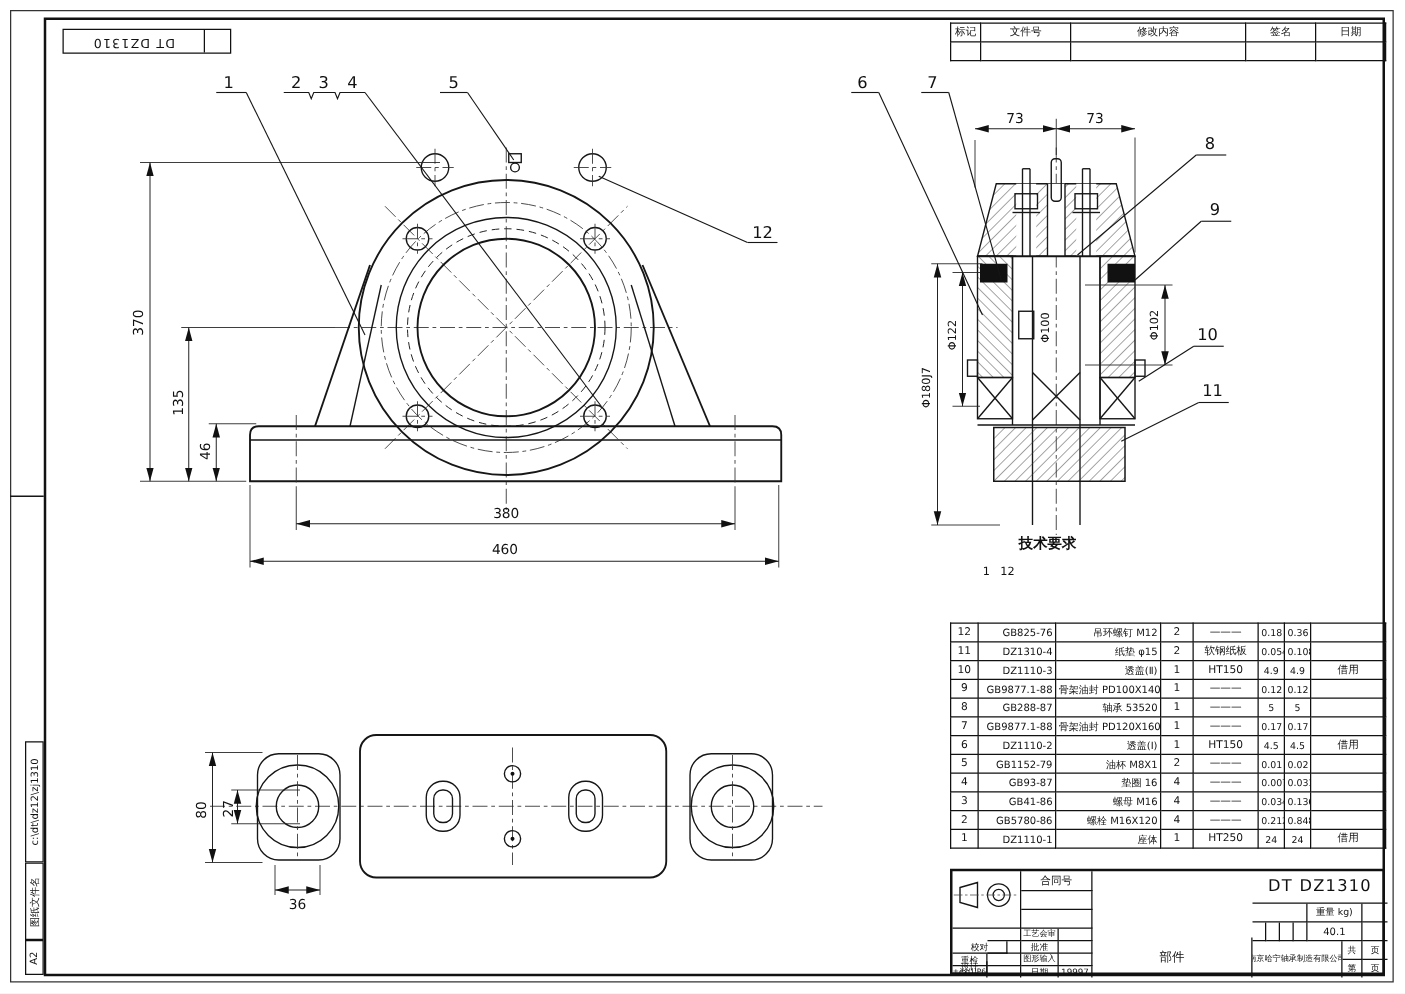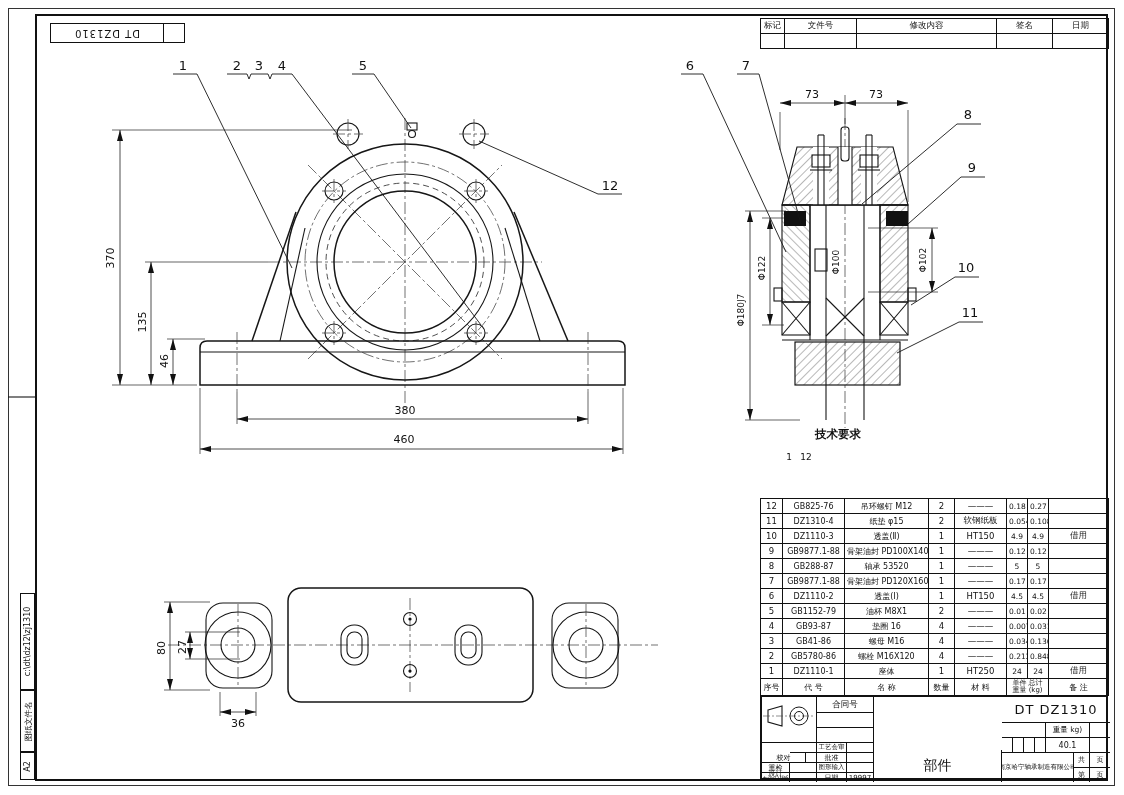--- a/index.html
+++ b/index.html
@@ -18,21 +18,21 @@
   svg text{font-family:"DejaVu Sans","Liberation Sans",sans-serif;fill:#111;}
   svg .t{font-size:11px;text-anchor:middle;}
   svg .tb{font-size:13px;text-anchor:middle;}
   svg .ts{font-size:9px;text-anchor:middle;}
   svg .th{font-size:11.5px;text-anchor:middle;font-weight:bold;}
   
   table{border-collapse:collapse;table-layout:fixed;padding-left:24px;}
   td{border:1px solid #111;font-size:8.5px;text-align:center;padding:0 2px;overflow:hidden;white-space:nowrap;height:15px;box-sizing:border-box;}
   .rev{position:absolute;left:760px;top:18px;width:348px;}
   .bom{position:absolute;left:760px;top:498px;width:348px;}
-  .bom td.l{text-align:center;font-size:8px;}
+  .bom td.l{text-align:right;font-size:8px;}
   .bom td.sm{font-size:7.5px;}
   .bom .hd td{font-size:8px;height:17px;}
   .wh{line-height:1.05;font-size:7px;white-space:nowrap;}
   
   .tblock{position:absolute;left:760px;top:695px;width:348px;height:85px;border:2px solid #111;box-sizing:border-box;}
   .c{position:absolute;border-right:1px solid #111;border-bottom:1px solid #111;box-sizing:border-box;
      display:flex;align-items:center;justify-content:center;font-size:8.5px;overflow:hidden;white-space:nowrap;}
   .big{font-size:17px;letter-spacing:9px;padding-left:9px;}
   .dno{font-size:13px;letter-spacing:1px;}
   .co{font-size:6.5px;text-align:right;}
@@ -336,21 +336,21 @@
         <col style="width:60px">
       </colgroup>
     <tbody>
         <tr>
           <td>12</td>
           <td class="l">GB825-76</td>
           <td class="l">吊环螺钉 M12</td>
           <td>2</td>
           <td>———</td>
           <td class="sm">0.18</td>
-          <td class="sm">0.27</td>
+          <td class="sm">0.36</td>
           <td></td>
         </tr>
     <tr>
           <td>11</td>
           <td class="l">DZ1310-4</td>
           <td class="l">纸垫 φ15</td>
           <td>2</td>
           <td>软钢纸板</td>
           <td class="sm">0.054</td>
           <td class="sm">0.108</td>
@@ -449,32 +449,20 @@
     <tr>
           <td>1</td>
           <td class="l">DZ1110-1</td>
           <td class="l">座体</td>
           <td>1</td>
           <td>HT250</td>
           <td class="sm">24</td>
           <td class="sm">24</td>
           <td>借用</td>
         </tr>
-    <tr class="hd">
-      <td>序号</td>
-      <td>代  号</td>
-      <td>名  称</td>
-      <td>数量</td>
-      <td>材  料</td>
-      <td colspan="2">
-        <div class="wh">单件 总计</div>
-        <div class="wh">重量 (kg)</div>
-      </td>
-      <td>备  注</td>
-    </tr>
   </tbody>
     </table>
 
   <div class="tblock">
 
     <div class="c" style="left:0;top:0;width:55px;height:46px;">
       <svg width="53" height="42" viewBox="0 0 53 42">
         <path d="M6,13 L20,9 L20,29 L6,25 Z" class="s1" fill="none" stroke="#161616" stroke-width="1"></path>
         <circle cx="37" cy="19" r="9" fill="none" stroke="#161616" stroke-width="1"></circle>
         <circle cx="37" cy="19" r="4.5" fill="none" stroke="#161616" stroke-width="1"></circle>
@@ -496,21 +484,21 @@
     <div class="c" style="left:85px;top:56px;width:27px;height:10px;"></div>
     <div class="c" style="left:0;top:66px;width:28px;height:10px;font-size:7px;">重检</div>
     <div class="c" style="left:28px;top:66px;width:27px;height:10px;"></div>
     <div class="c" style="left:55px;top:66px;width:30px;height:10px;font-size:6.5px;">图形输入</div>
     <div class="c" style="left:85px;top:66px;width:27px;height:10px;"></div>
     <div class="c" style="left:0;top:76px;width:28px;height:9px;font-size:6px;border-bottom:none;">±èx()]P6</div>
     <div class="c" style="left:28px;top:76px;width:27px;height:9px;border-bottom:none;"></div>
     <div class="c" style="left:55px;top:76px;width:30px;height:9px;font-size:7px;border-bottom:none;">日期</div>
     <div class="c" style="left:85px;top:76px;width:27px;height:9px;font-size:7px;border-bottom:none;">19997</div>
 
-    <div class="c" style="left:112px;top:53px;width:128px;height:32px;font-size:14px;border-bottom:none;">部件</div>
+    <div class="c" style="left:112px;top:53px;width:128px;height:32px;font-size:10px;border-bottom:none;">部件</div>
 
     <div class="c dno" style="left:240px;top:0;width:108px;height:26px;border-right:none;">DT DZ1310</div>
     <div class="c" style="left:240px;top:26px;width:44px;height:15px;"></div>
     <div class="c" style="left:284px;top:26px;width:44px;height:15px;font-size:7.5px;">重量 kg)</div>
     <div class="c" style="left:328px;top:26px;width:20px;height:15px;border-right:none;"></div>
     <div class="c" style="left:240px;top:41px;width:11px;height:15px;"></div>
     <div class="c" style="left:251px;top:41px;width:11px;height:15px;"></div>
     <div class="c" style="left:262px;top:41px;width:11px;height:15px;"></div>
     <div class="c" style="left:273px;top:41px;width:11px;height:15px;"></div>
     <div class="c" style="left:284px;top:41px;width:44px;height:15px;font-size:8px;">40.1</div>

